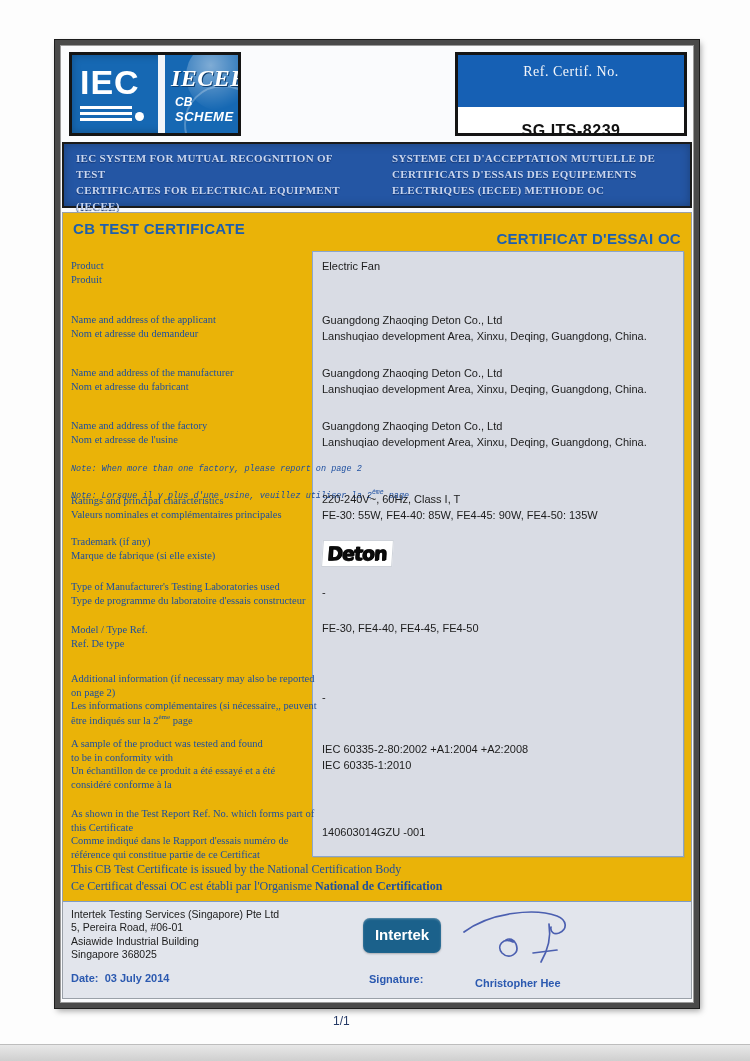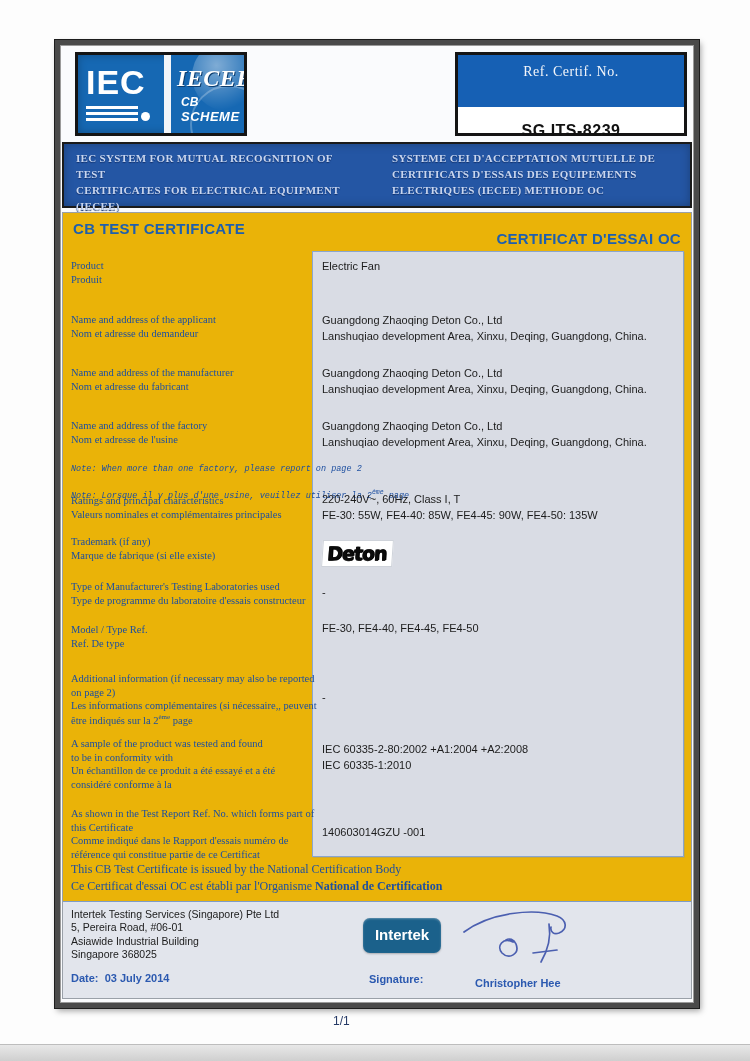--- a/index.html
+++ b/index.html
@@ -8,21 +8,21 @@
 
   
   .frame {
     position:absolute; left:55px; top:40px; width:644px; height:968px;
     background:#fafbfd;
     border:5px solid #4a4a4a;
     box-shadow: 0 0 0 1px #1d1d1d, inset 0 0 0 1px #9a9a9a, 2px 3px 6px rgba(0,0,0,.35);
   }
 
   
-  .header-row { position:absolute; left:15px; top:7px; right:7px; height:84px; }
+  .header-row { position:absolute; left:9px; top:7px; right:7px; height:84px; }
   .logo-box {
     position:absolute; left:0; top:0; width:172px; height:84px;
     background:#1668b3; border:3px solid #141414; display:flex; overflow:hidden;
     box-shadow: inset 0 0 8px rgba(0,0,0,.25);
   }
   .iec-part { width:86px; position:relative; }
   .iec-text { position:absolute; left:8px; top:8px; color:#fff; font-size:34px; font-weight:bold; letter-spacing:1px; font-family:"Liberation Sans", sans-serif; }
   .iec-lines { position:absolute; left:8px; bottom:12px; width:66px; }
   .iec-lines i { display:block; height:3px; background:#fff; margin-top:3px; width:52px; }
   .iec-dot { position:absolute; right:2px; bottom:0px; width:9px; height:9px; border-radius:50%; background:#fff; }

